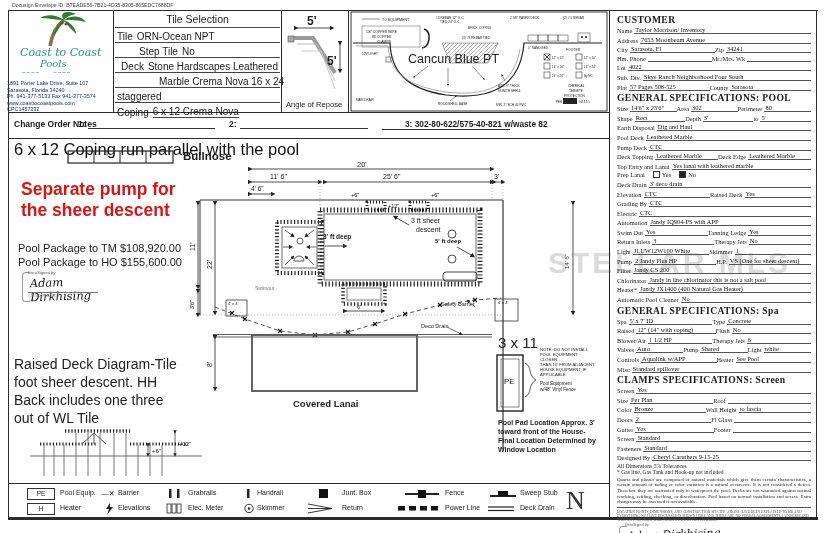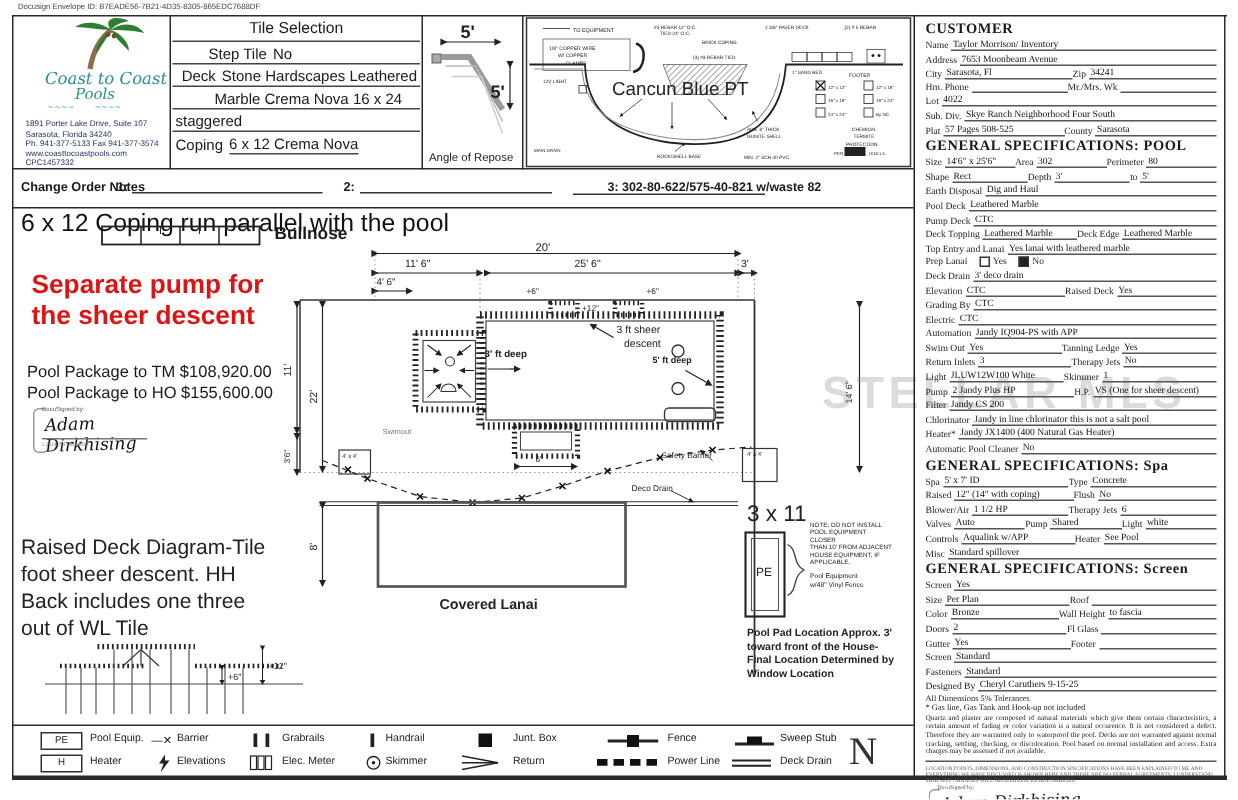--- a/index.html
+++ b/index.html
@@ -44,21 +44,21 @@
   <div class="line" style="left:8px;top:517px;width:810px;height:3px;"></div>
   <div class="line" style="left:8px;top:10px;width:1.2px;height:510px;"></div>
   <div class="line" style="left:816px;top:10px;width:1.4px;height:510px;"></div>
   <div class="line" style="left:8px;top:112px;width:601px;height:1.2px;"></div>
   <div class="line" style="left:8px;top:138px;width:601px;height:1.2px;"></div>
   <div class="line" style="left:8px;top:483px;width:601px;height:1.2px;"></div>
   <div class="line" style="left:113px;top:10px;width:1.2px;height:103px;"></div>
   <div class="line" style="left:281px;top:10px;width:1.2px;height:103px;"></div>
   <div class="line" style="left:348px;top:10px;width:1.2px;height:103px;"></div>
 
-  <div class="abs" style="left:16px;top:12px;width:102px;height:99px;">
+  <div class="abs" style="left:6px;top:12px;width:102px;height:99px;">
     <svg width="102" height="62" viewBox="0 0 102 62">
       <path d="M44,34 C46,22 50,14 58,8" stroke="#8d6e4a" stroke-width="3.5" fill="none"></path>
       <g fill="#2e7d32">
         <path d="M58,8 C50,2 40,2 34,6 C42,6 50,8 58,8 Z"></path>
         <path d="M58,8 C52,0 62,-2 70,2 C64,3 60,5 58,8 Z"></path>
         <path d="M58,8 C66,2 76,4 80,10 C72,8 64,8 58,8 Z"></path>
         <path d="M58,8 C64,10 70,16 70,22 C64,16 60,12 58,8 Z"></path>
         <path d="M58,8 C52,12 48,18 48,24 C52,18 56,12 58,8 Z"></path>
       </g>
       <circle cx="56" cy="11" r="1.6" fill="#6b4f2e"></circle>
@@ -70,29 +70,33 @@
     <div style="position:absolute;left:1px;top:68px;font-size:5.4px;color:#20306a;line-height:6.6px;">
       <div>1891 Porter Lake Drive, Suite 107</div>
       <div>Sarasota, Florida 34240</div>
       <div>Ph. 941-377-5133  Fax 941-377-3574</div>
       <div>www.coasttocoastpools.com  CPC1457332</div>
     </div>
   </div>
 
   <div class="abs" style="left:115px;top:11px;width:165px;height:101px;">
     <div style="font-size:10.5px;text-align:center;padding-top:2px;border-bottom:1px solid #444;padding-bottom:2px;">Tile Selection</div>
+    <div class="trow" style="height:13px;">
+        <span class="tl">Tile</span>
+        <span class="tv">ORN-Ocean NPT</span>
+      </div>
     <div class="trow" style="height:13px;padding-left:24px;">
         <span class="tl">Step Tile</span>
         <span class="tv">No</span>
       </div>
     <div class="trow" style="height:13px;justify-content:flex-end;">
         <span class="tl">Deck</span>
         <span class="tv">Stone Hardscapes Leathered</span>
       </div>
-    <div class="trow" style="height:13px;padding-left:28px;">
+    <div class="trow" style="height:13px;padding-left:44px;">
         <span class="tv">Marble Crema Nova 16 x 24</span>
       </div>
     <div class="trow" style="height:13px;align-items:flex-end;">
         <span class="tv">staggered</span>
       </div>
     <div class="trow" style="height:14px;border-bottom:none;">
         <span class="tl">Coping</span>
         <span class="tv" style="border-bottom:1px solid #444;">6 x 12 Crema Nova</span>
       </div>
   </div>
@@ -646,21 +650,21 @@
         <div class="rp-row">
           <span class="rl">Controls</span>
           <span class="rv">Aqualink w/APP</span>
           <span class="rl">Heater</span>
           <span class="rv">See Pool</span>
         </div>
         <div class="rp-row">
           <span class="rl">Misc</span>
           <span class="rv">Standard spillover</span>
         </div>
-        <div class="rp-title">GENERAL SPECIFICATIONS: Screen</div>
+        <div class="rp-title">CLAMPS SPECIFICATIONS: Screen</div>
         <div class="rp-row">
           <span class="rl">Screen</span>
           <span class="rv">Yes</span>
         </div>
         <div class="rp-row">
           <span class="rl">Size</span>
           <span class="rv">Per Plan</span>
           <span class="rl">Roof</span>
           <span class="rv"></span>
         </div>

